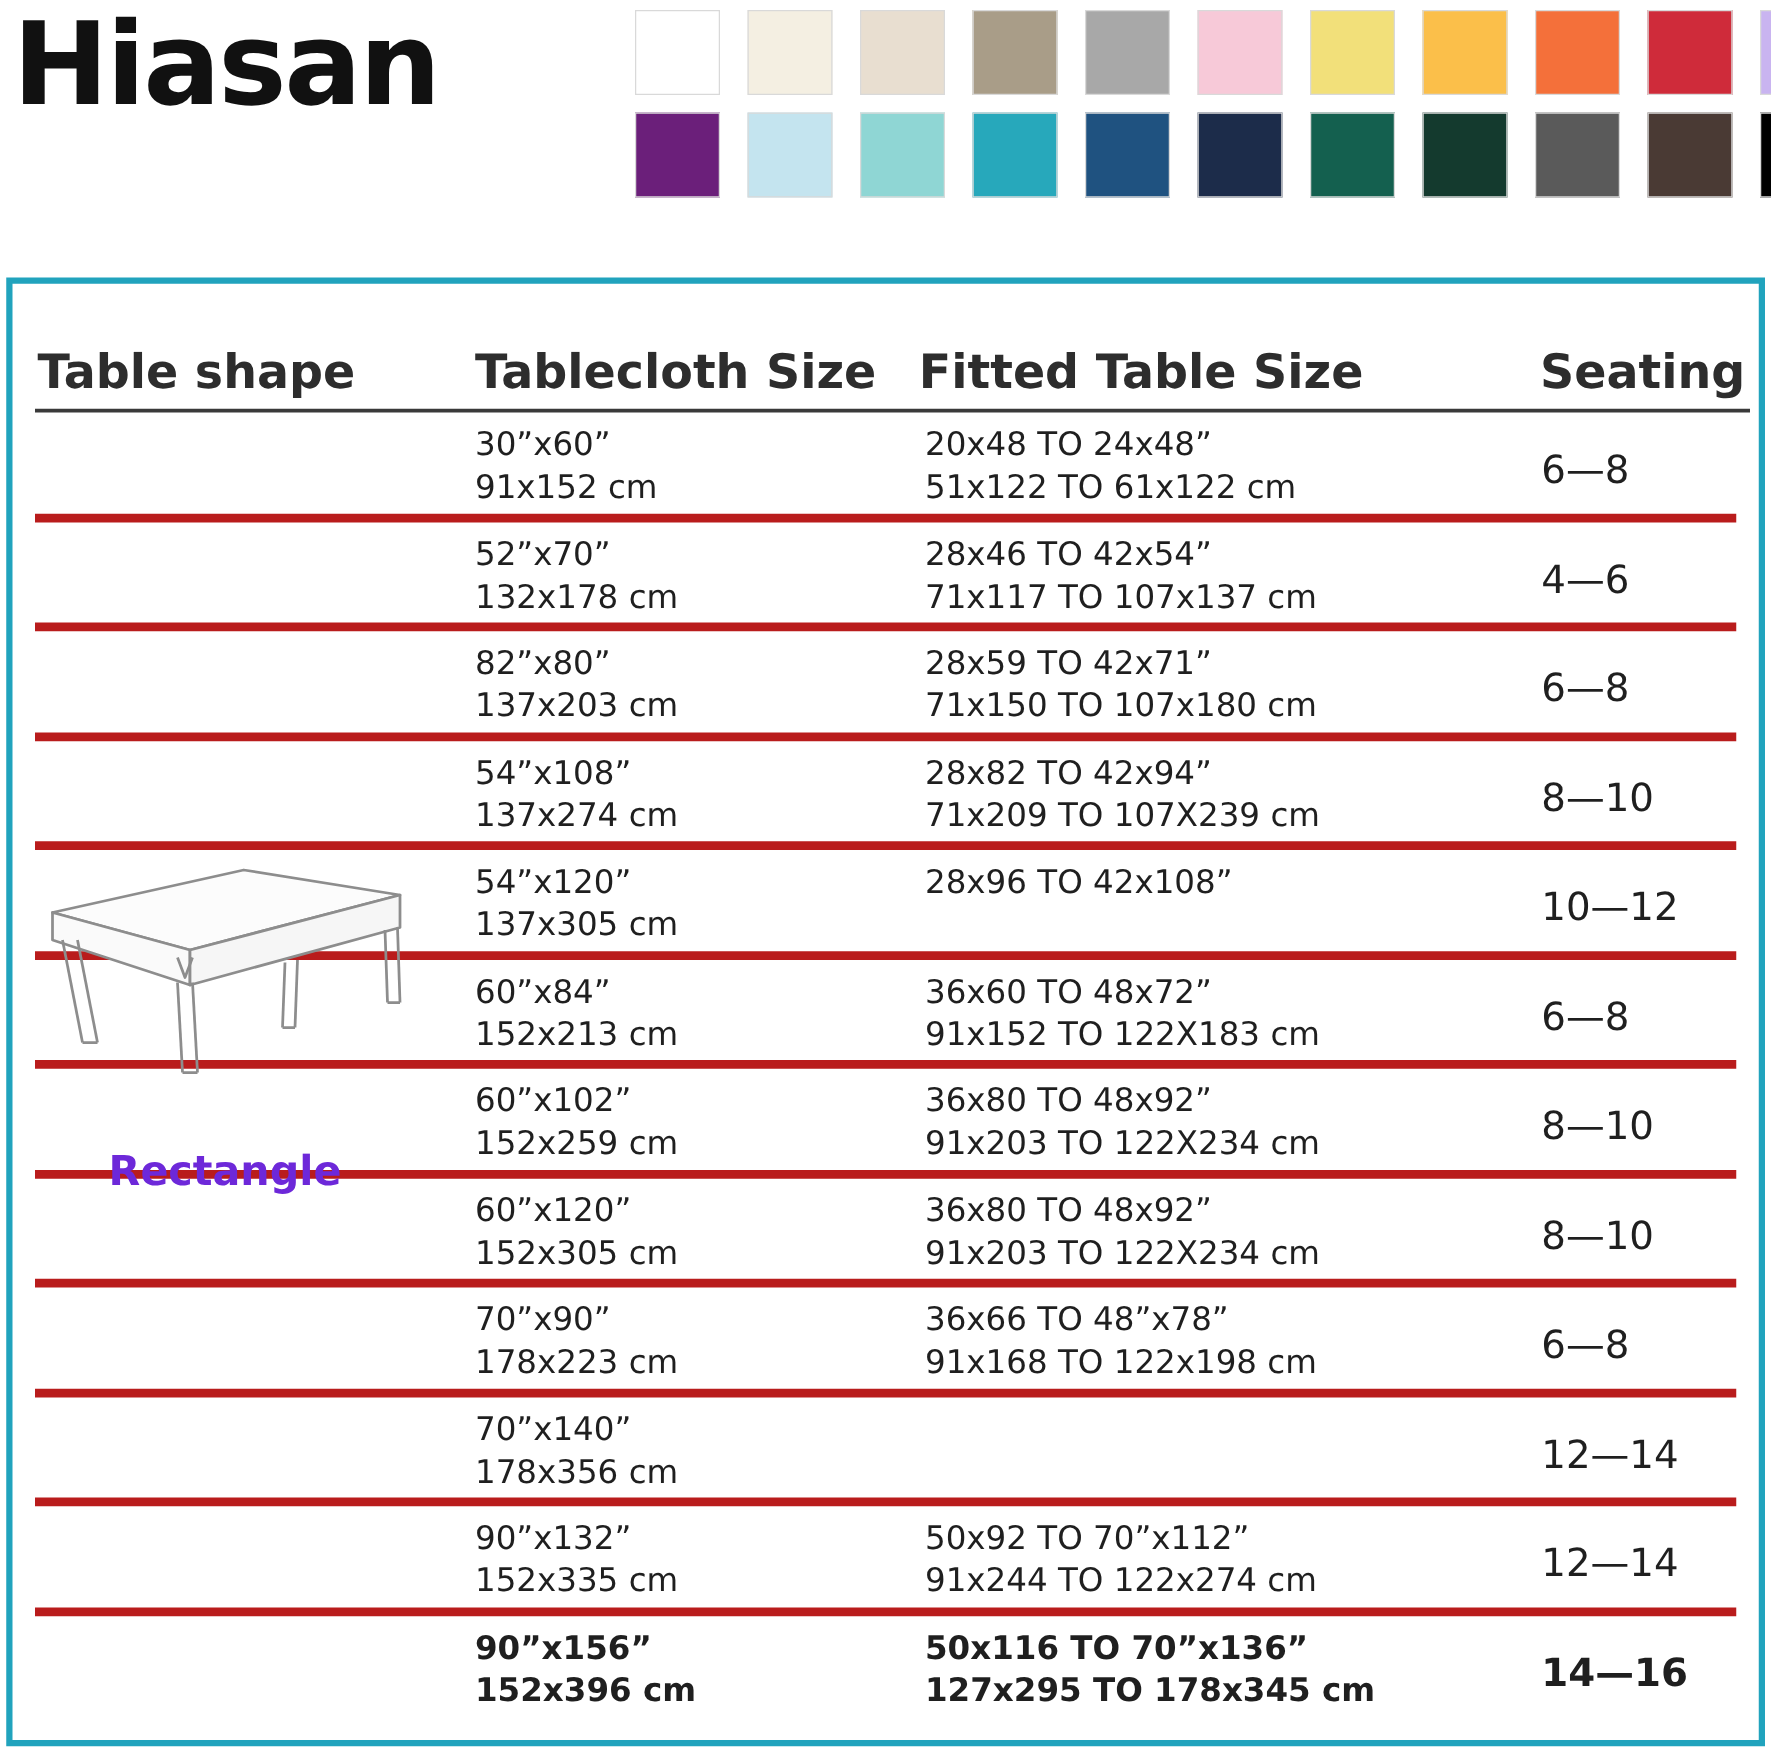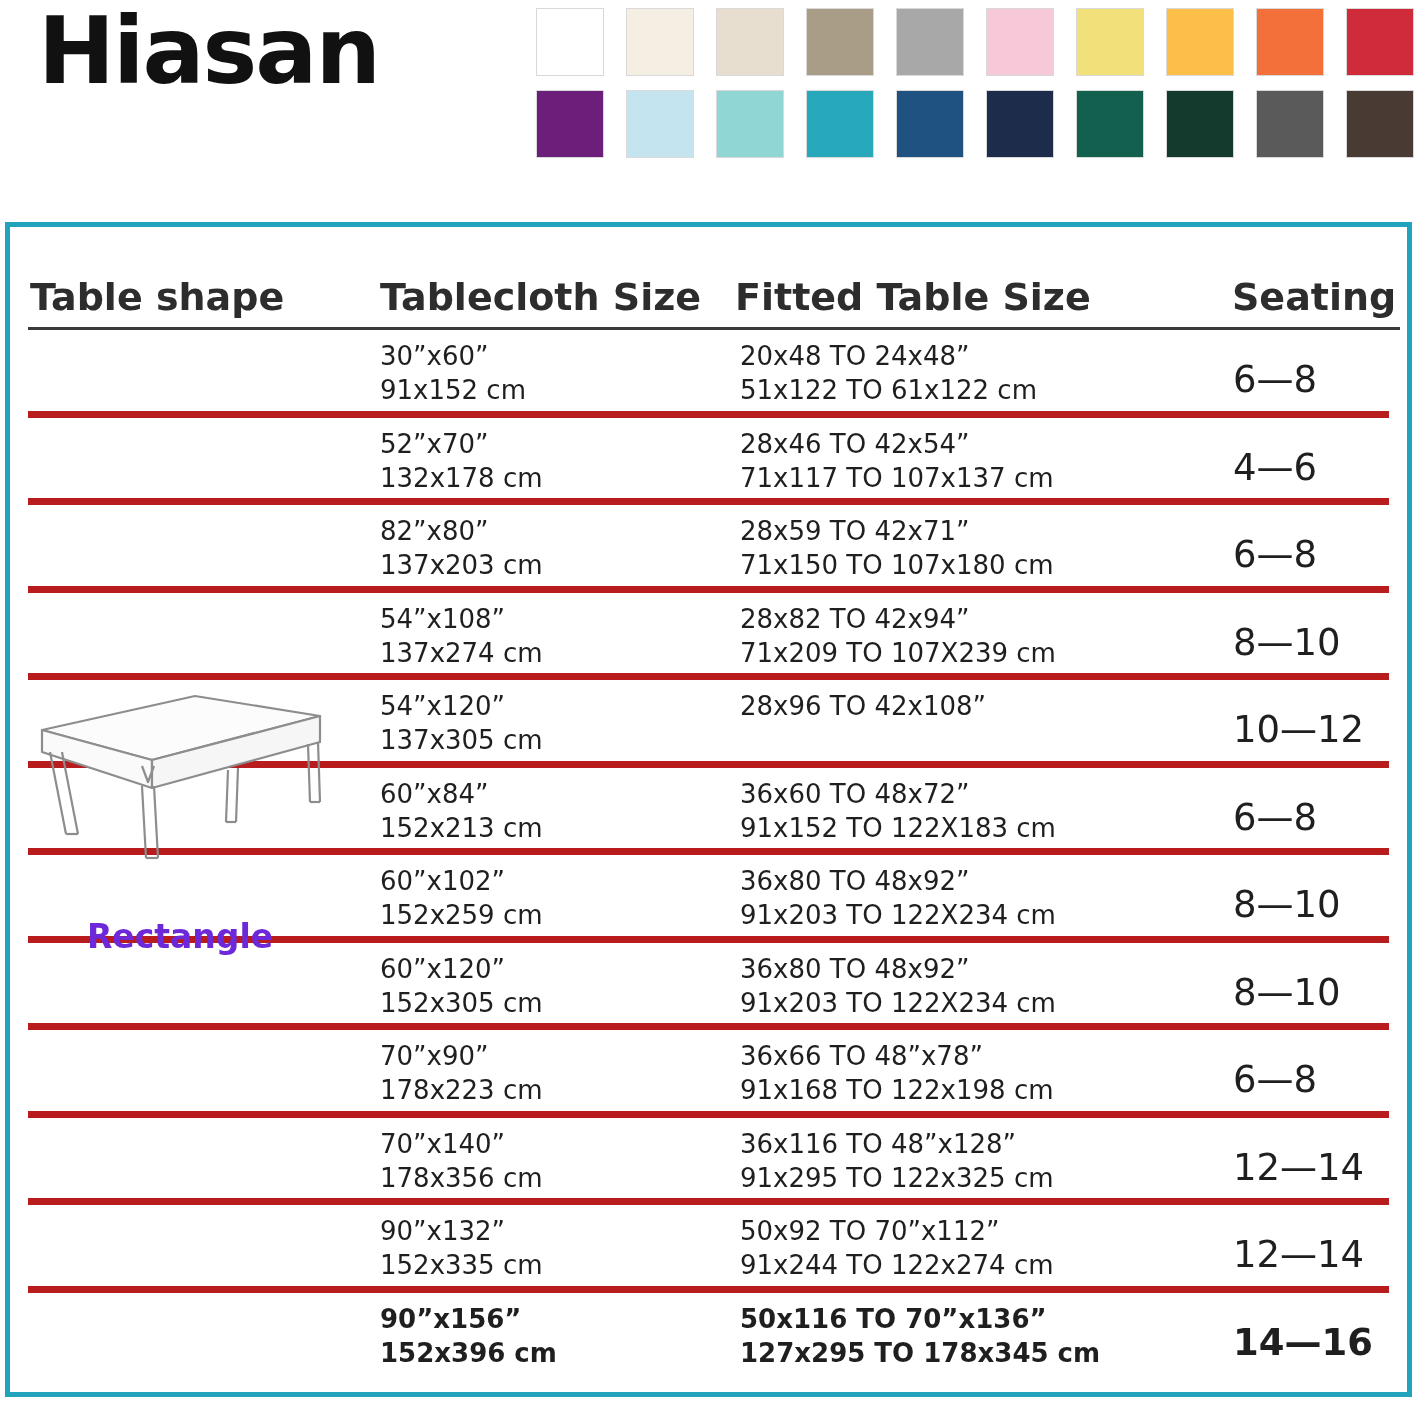--- a/index.html
+++ b/index.html
@@ -11,21 +11,20 @@
     font-family: "Liberation Sans", sans-serif;
     overflow: hidden;
     position: relative;
   }
 
   
   .header {
     position: relative;
     height: 200px;
     padding: 0;
-    margin-left: 28px;
   }
   .brand {
     position: absolute;
     left: 10px;
     top: 6px;
     font-size: 92px;
     font-weight: bold;
     letter-spacing: -2px;
     color: #111111;
     font-family: "DejaVu Sans", sans-serif;
@@ -114,21 +113,21 @@
     color: #1f1f1f;
     font-family: "DejaVu Sans", sans-serif;
     white-space: nowrap;
     line-height: 1.32;
   }
   .cell.cloth { left: 352px; top: 9px; }
   .cell.fitted { left: 712px; top: 9px; }
   .cell.seat {
     left: 1205px;
     top: 26px;
-    font-size: 37px;
+    font-size: 31px;
   }
 
   
   .illus {
     position: absolute;
     left: 10px;
     top: 455px;
     width: 320px;
     height: 200px;
   }
@@ -283,24 +282,20 @@
             <div>36x66 TO 48”x78”</div>
             <div>91x168 TO 122x198 cm</div>
           </div>
           <div class="cell seat">6—8</div>
         </div>
         <div class="row">
           <div class="cell cloth">
             <div>70”x140”</div>
             <div>178x356 cm</div>
           </div>
-          <div class="cell fitted">
-            <div>36x116 TO 48”x128”</div>
-            <div>91x295 TO 122x325 cm</div>
-          </div>
           <div class="cell seat">12—14</div>
         </div>
         <div class="row">
           <div class="cell cloth">
             <div>90”x132”</div>
             <div>152x335 cm</div>
           </div>
           <div class="cell fitted">
             <div>50x92 TO 70”x112”</div>
             <div>91x244 TO 122x274 cm</div>

